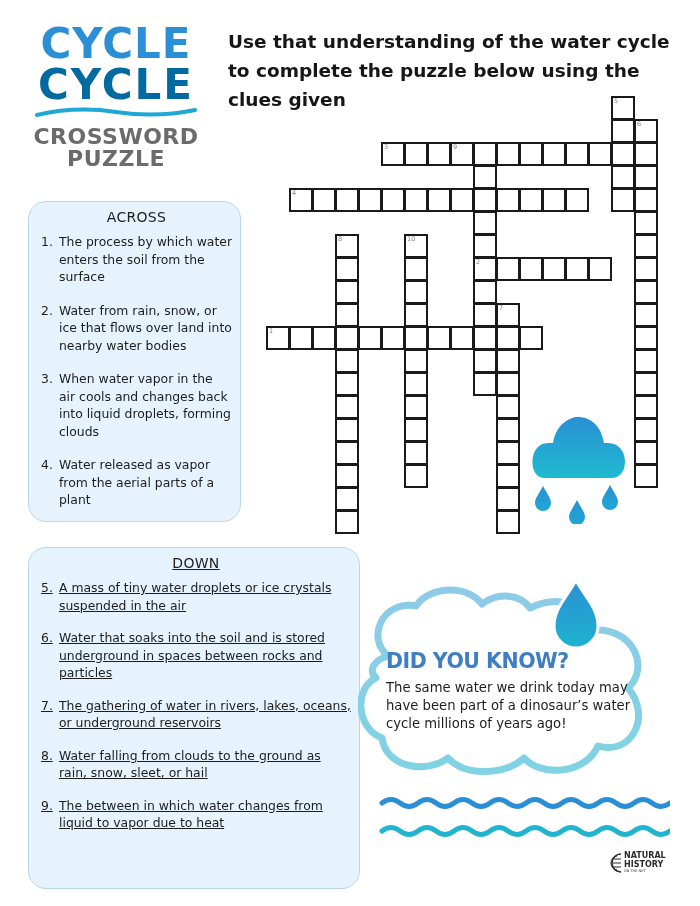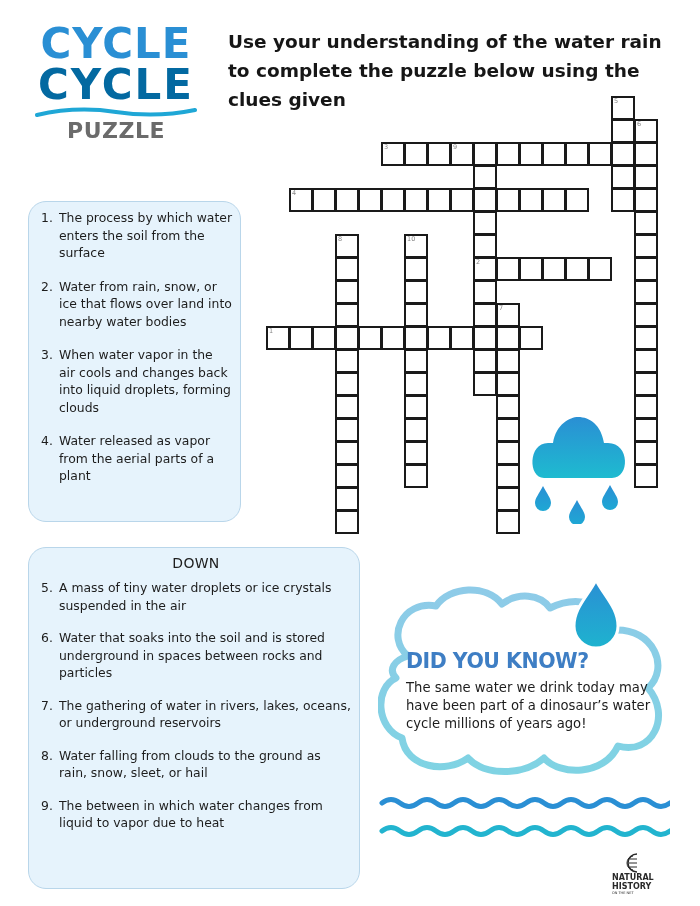--- a/index.html
+++ b/index.html
@@ -18,58 +18,60 @@
   .panel h2 { text-align: center; font-size: 14px; font-weight: normal; color: #1d1d1d; letter-spacing: 0.3px; }
   .clue { display: flex; font-size: 12.4px; line-height: 17.5px; color: #1d1d1d; }
   .clue .num { flex: 0 0 auto; }
   .clue .txt { flex: 1 1 auto; }
 
   .across { left: 28px; top: 201px; width: 213px; height: 321px; padding: 7px 8px 0 12px; }
   .across h2 { margin-bottom: 8px; }
   .across .clue { margin-bottom: 16px; }
   .across .clue .num { width: 18px; }
 
-  .down { left: 28px; top: 547px; width: 332px; height: 342px; padding: 7px 8px 0 12px; }
+  .down { left: 28px; top: 547px; width: 332px; height: 342px; padding: 7px 8px 0 12px; text-decoration: underline; }
   .down h2 { margin-bottom: 8px; }
   .down .clue { margin-bottom: 15px; }
   .down .clue .num { width: 18px; }
   .down .clue.ten .num { width: 24px; }
 
   .grid { position: absolute; left: 0; top: 0; width: 700px; height: 906px; pointer-events: none; }
   .cell { position: absolute; width: 24px; height: 24px; border: 2px solid #1a1a1a; background: #fff; pointer-events: auto; }
   .cell .lbl { position: absolute; left: 1px; top: 0px; font-size: 6.5px; color: #888; line-height: 7px; }
 
   .rain { position: absolute; left: 526px; top: 414px; }
 
-  .dyk { position: absolute; left: 378px; top: 578px; width: 300px; height: 200px; text-decoration: underline; }
+  .dyk { position: absolute; left: 358px; top: 578px; width: 300px; height: 200px; text-decoration: underline; }
   .dyk svg { position: absolute; left: 0; top: 0; }
   .dyk .title { position: absolute; left: 28px; top: 71px; font-weight: bold; font-size: 20.5px; color: #3e7ec4; letter-spacing: -0.5px; }
   .dyk .body { position: absolute; left: 28px; top: 101px; width: 250px; font-size: 13.2px; line-height: 18px; color: #1d1d1d; }
 
   .waves { position: absolute; left: 378px; top: 795px; }
 
-  .nhlogo { position: absolute; left: 610px; top: 852px; display: flex; align-items: center; flex-direction: column; }
+  .nhlogo { position: absolute; left: 610px; top: 852px; display: flex; align-items: center; }
   .nhlogo .txt { font-weight: bold; font-size: 8px; line-height: 8.5px; color: #2a2a2a; }
   .nhlogo .small { font-size: 3.5px; line-height: 5px; font-weight: normal; }
 </style>
 </head>
 <body>
 
 <div class="logo">
   <div class="water">CYCLE</div>
   <div class="cycle">CYCLE</div>
   <svg class="wave" width="170" height="14" viewBox="0 0 170 14">
     <path d="M6 9 Q 45 0 85 6 T 164 4" fill="none" stroke="#1fa7d6" stroke-width="4" stroke-linecap="round"></path>
   </svg>
+  <div class="cw" style="margin-top:6px">CROSSWORD</div>
   <div class="cw">PUZZLE</div>
 </div>
 
-<div class="intro">Use your understanding of the water rain to complete the puzzle below using the clues given</div>
+<div class="intro">Use that understanding of the water cycle to complete the puzzle below using the clues given</div>
 
 <div class="panel across">
+  <h2>ACROSS</h2>
   <div class="clue">
     <span class="num">1.</span>
     <span class="txt">The process by which water enters the soil from the surface</span>
   </div>
   <div class="clue">
     <span class="num">2.</span>
     <span class="txt">Water from rain, snow, or ice that flows over land into nearby water bodies</span>
   </div>
   <div class="clue">
     <span class="num">3.</span>

